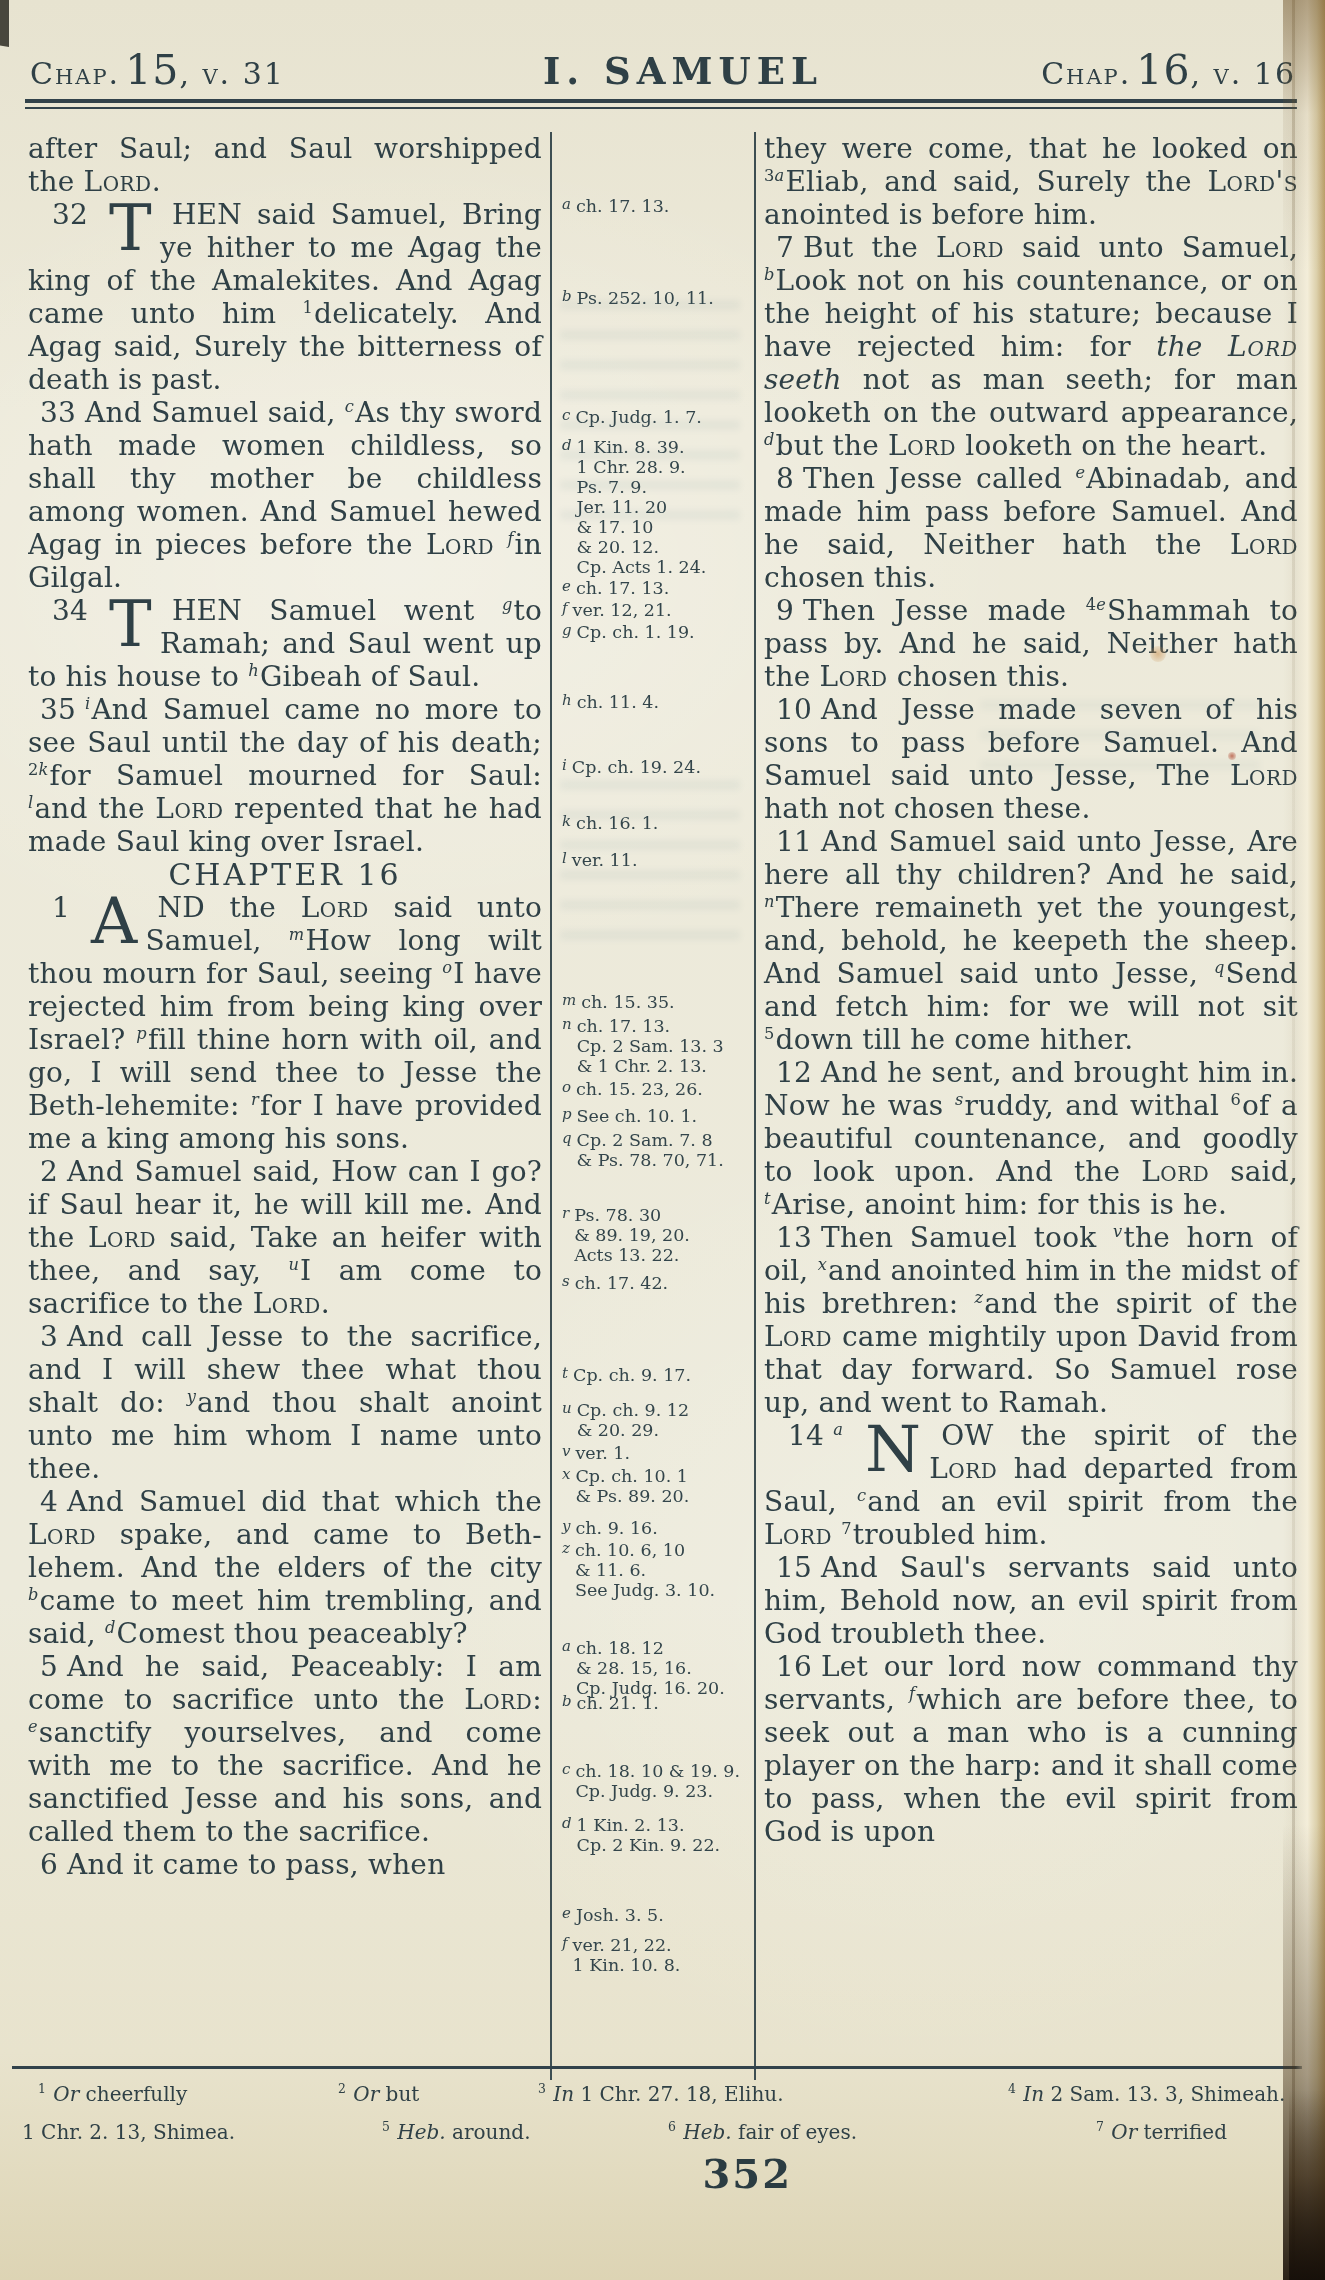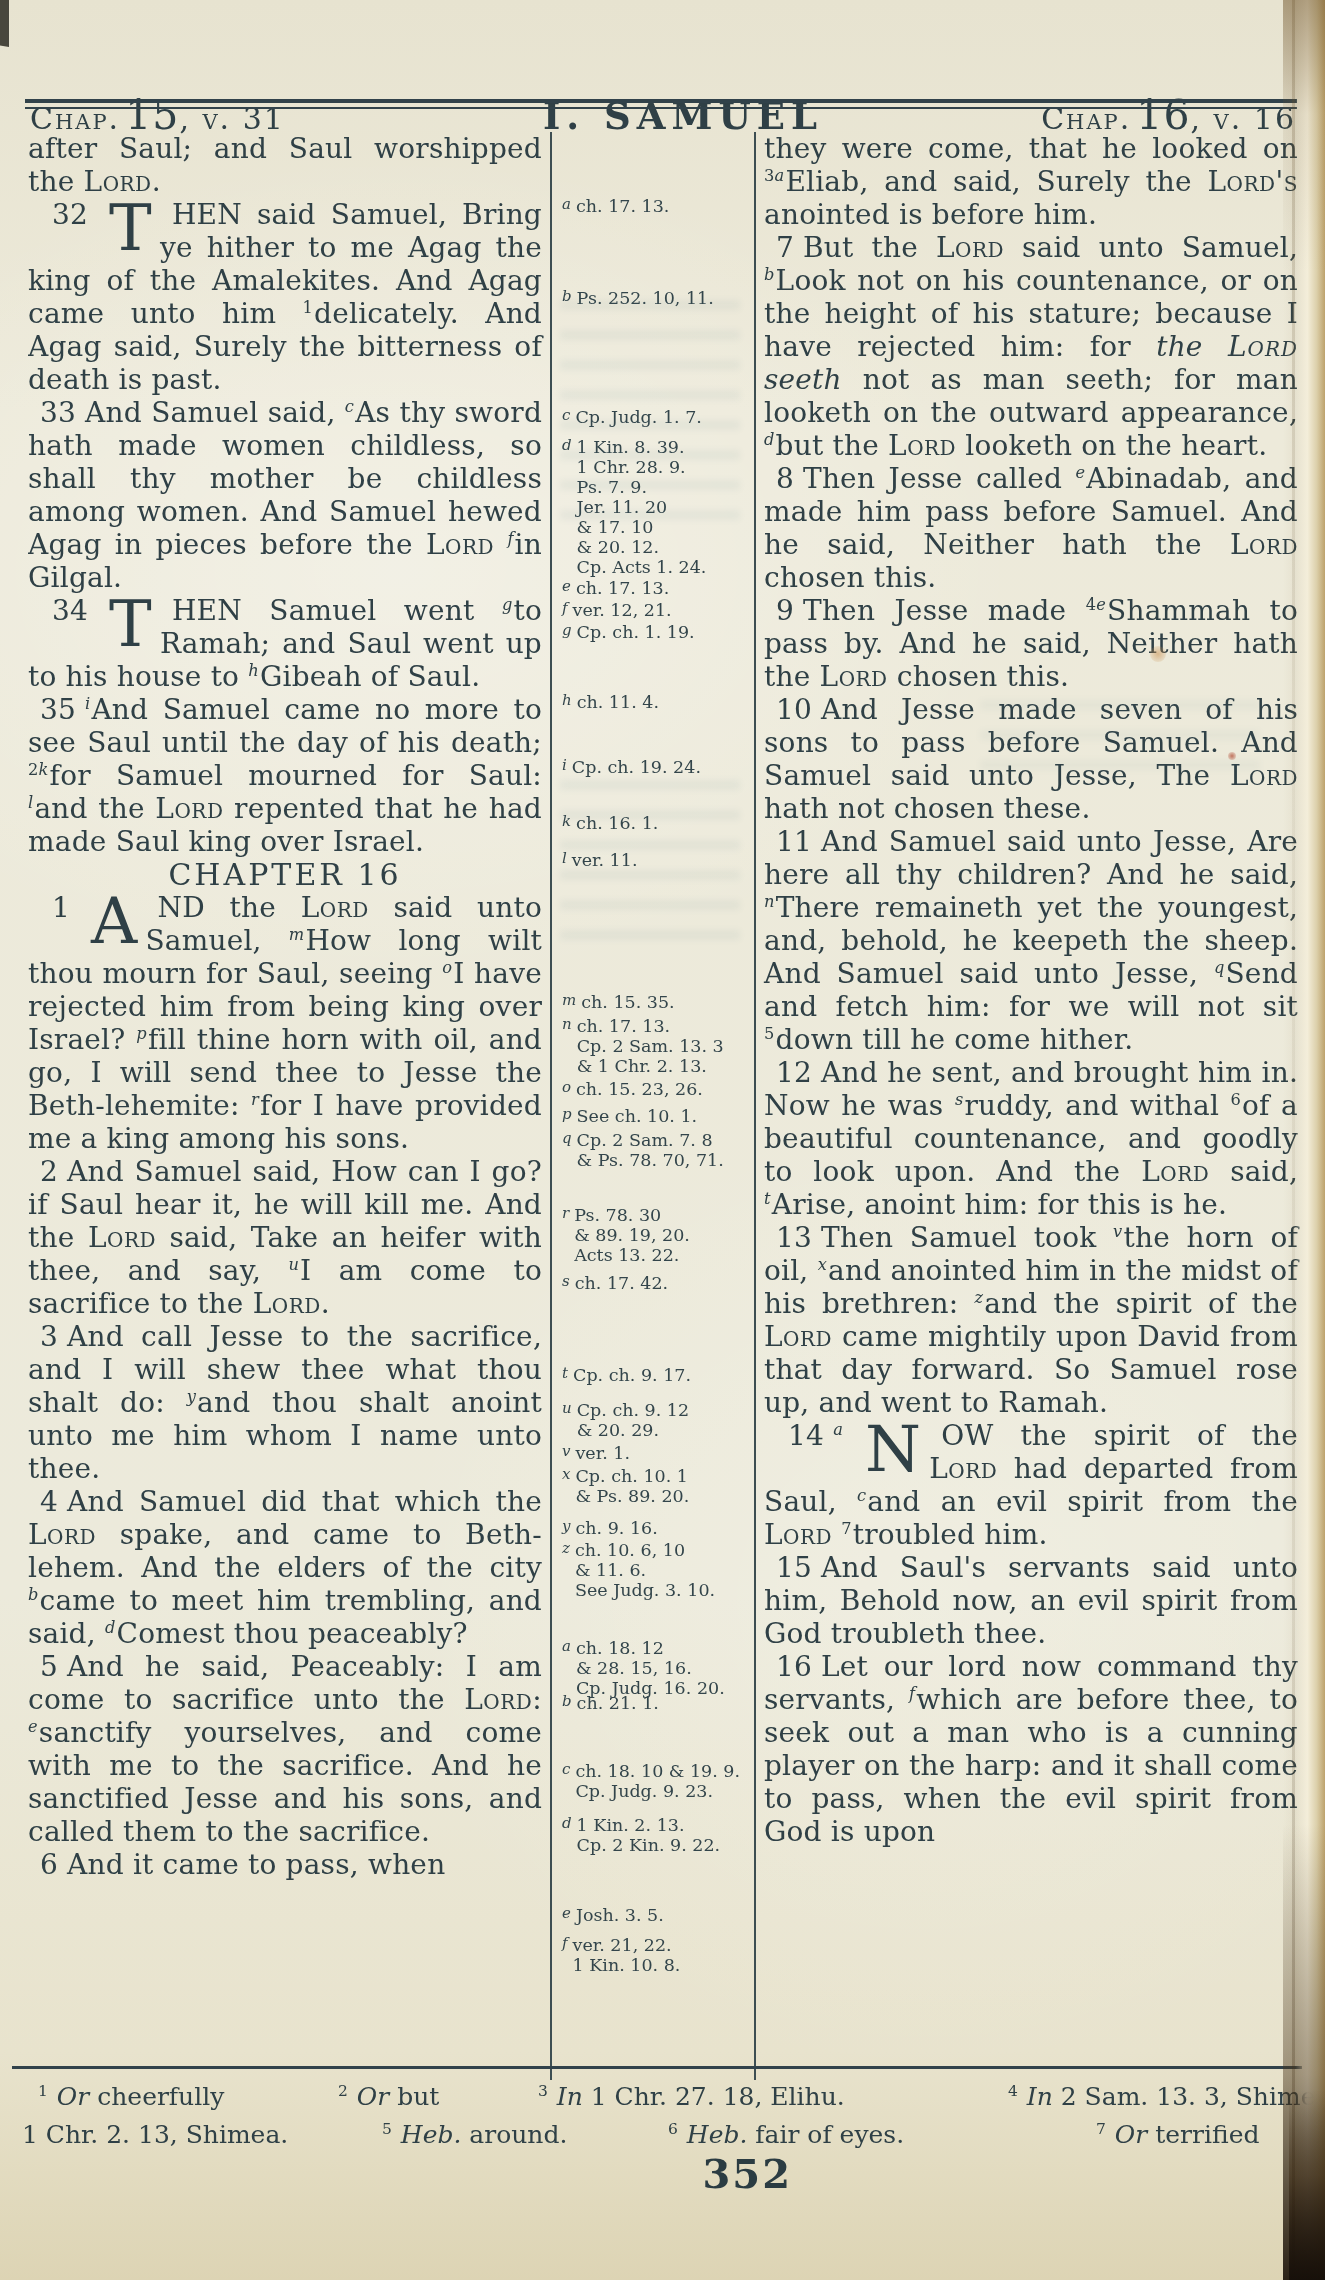--- a/index.html
+++ b/index.html
@@ -6,21 +6,21 @@
   .page{
     position:relative;width:1325px;height:2280px;overflow:hidden;
     background:
       radial-gradient(ellipse 900px 600px at 30% 25%, rgba(255,255,255,0.30), rgba(255,255,255,0) 70%),
       radial-gradient(ellipse 800px 700px at 70% 70%, rgba(255,255,250,0.18), rgba(255,255,255,0) 70%),
       linear-gradient(180deg,#e7e3d0 0%,#edeada 18%,#eceadb 70%,#e8e3cd 90%,#ddd4b4 100%);
     font-family:"DejaVu Serif","Liberation Serif",serif;
     color:#2f4046;
   }
   
-  .header{position:absolute;top:46px;left:30px;width:1266px;display:flex;justify-content:space-between;align-items:baseline;margin-top:45px;}
+  .header{position:absolute;top:46px;left:30px;width:1266px;display:flex;justify-content:space-between;align-items:baseline;}
   .chap-label,.chap-rest{font-variant:small-caps;font-size:30px;letter-spacing:2px;}
   .chap-num{font-size:41px;letter-spacing:1px;}
   .book-title{font-size:37px;letter-spacing:6px;font-weight:600;transform:translateX(20px);}
   .rule-double{position:absolute;left:25px;top:99px;width:1272px;height:4px;border-top:4px solid #31424a;border-bottom:2px solid #31424a;}
   
   .columns{position:absolute;top:114px;left:28px;width:1276px;height:1948px;display:flex;overflow:hidden;margin-top:18px;}
   .col-left{width:514px;}
   .col-center{width:202px;margin-left:8px;border-left:2px solid #3d4e52;border-right:2px solid #3d4e52;position:relative;flex:none;}
   .col-right{width:534px;margin-left:8px;}
   .col-left, .col-right{font-size:28px;line-height:33px;text-align:justify;letter-spacing:0.2px;}
@@ -34,21 +34,21 @@
   sup.ref{font-size:0.58em;vertical-align:super;line-height:0;margin-right:1px;}
   sup.ref i{font-style:italic;}
   sup.ref .rn{font-style:normal;}
   em .sc{letter-spacing:1px;}
   
   .ref-entry{position:absolute;left:10px;display:flex;font-size:17.5px;line-height:20px;color:#33454b;}
   .ref-letter{font-style:italic;font-size:15px;margin-right:5px;flex:none;position:relative;top:-2px;}
   .ref-lines div{white-space:nowrap;}
   
   .footnote-rule{position:absolute;left:12px;top:2066px;width:1290px;border-top:3px solid #31424a;}
-  .footnotes{position:absolute;top:2082px;left:0;width:1079px;height:84px;font-size:25px;color:#2f4046;}
+  .footnotes{position:absolute;top:2082px;left:0;width:1079px;height:84px;font-size:20px;color:#2f4046;}
   .fn-item{position:absolute;white-space:nowrap;}
   .fn-row1{top:0;} .fn-row2{top:38px;}
   .footnotes sup.ref{font-size:0.62em;}
   .page-number{position:absolute;top:2150px;left:688px;width:104px;text-align:right;font-size:40px;font-weight:600;letter-spacing:2px;color:#2b3c42;}
   
   .edge-right{position:absolute;top:0;right:0;width:42px;height:100%;pointer-events:none;
     background:linear-gradient(90deg, rgba(140,112,66,0) 0%, rgba(140,112,66,0.07) 30%, rgba(244,238,218,0.95) 58%, #dcd0ab 80%, #bda26c 100%);}
   .edge-right:after{content:"";position:absolute;top:0;left:0;right:0;bottom:0;
     background:linear-gradient(180deg, rgba(110,82,40,0.50) 0%, rgba(110,82,40,0.10) 5%, rgba(0,0,0,0) 12%, rgba(0,0,0,0) 80%, rgba(70,50,24,0.45) 91%, rgba(24,15,6,0.9) 100%);}
   .crease{position:absolute;top:0;right:30px;width:3px;height:100%;pointer-events:none;

